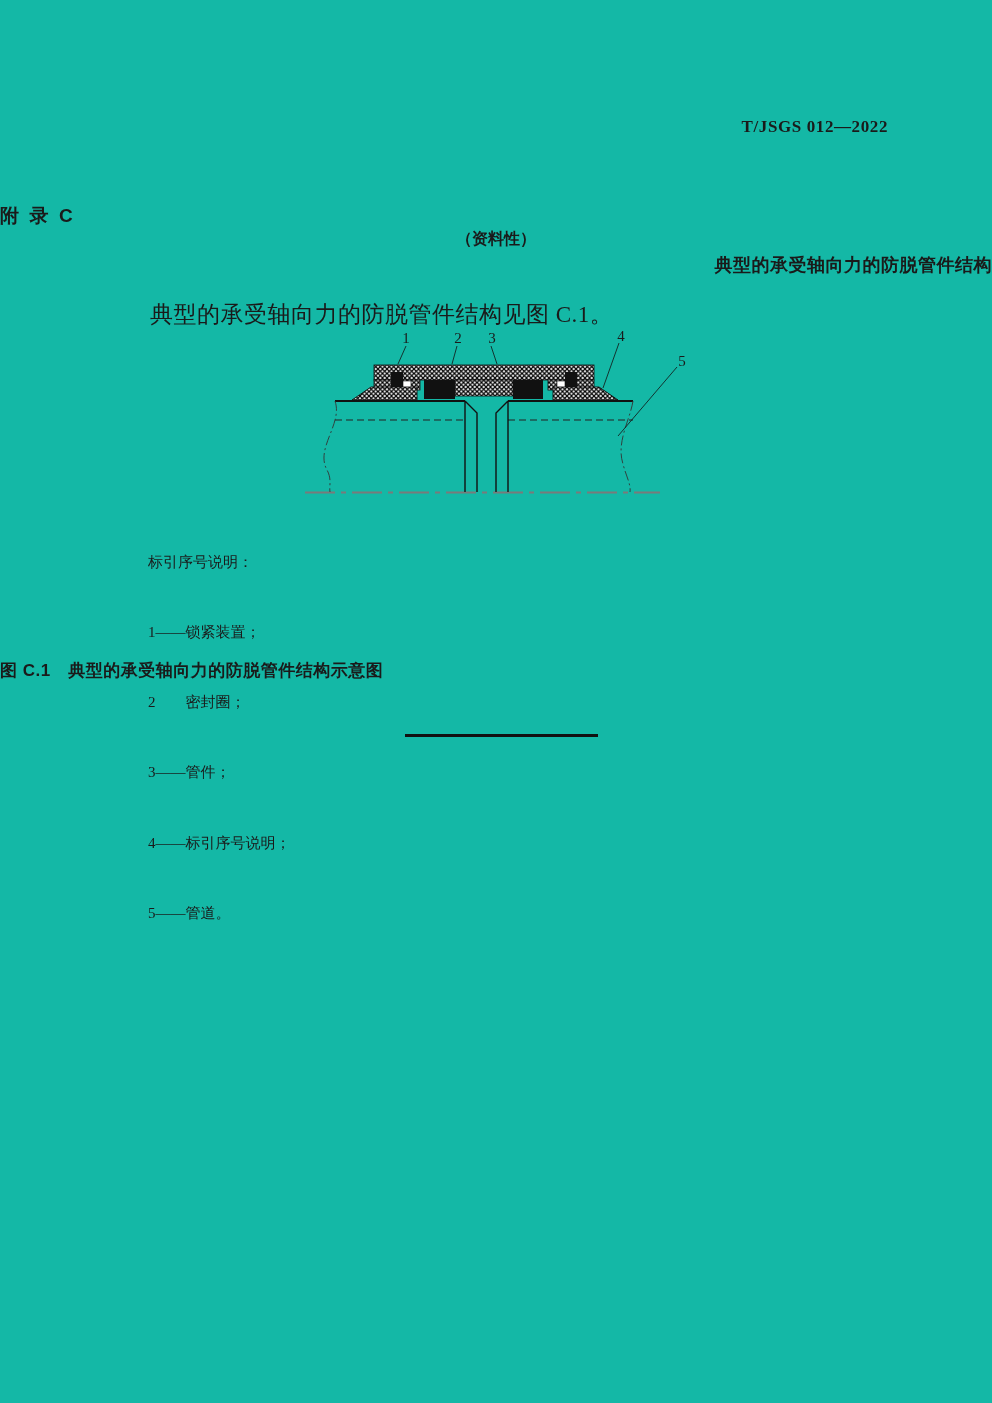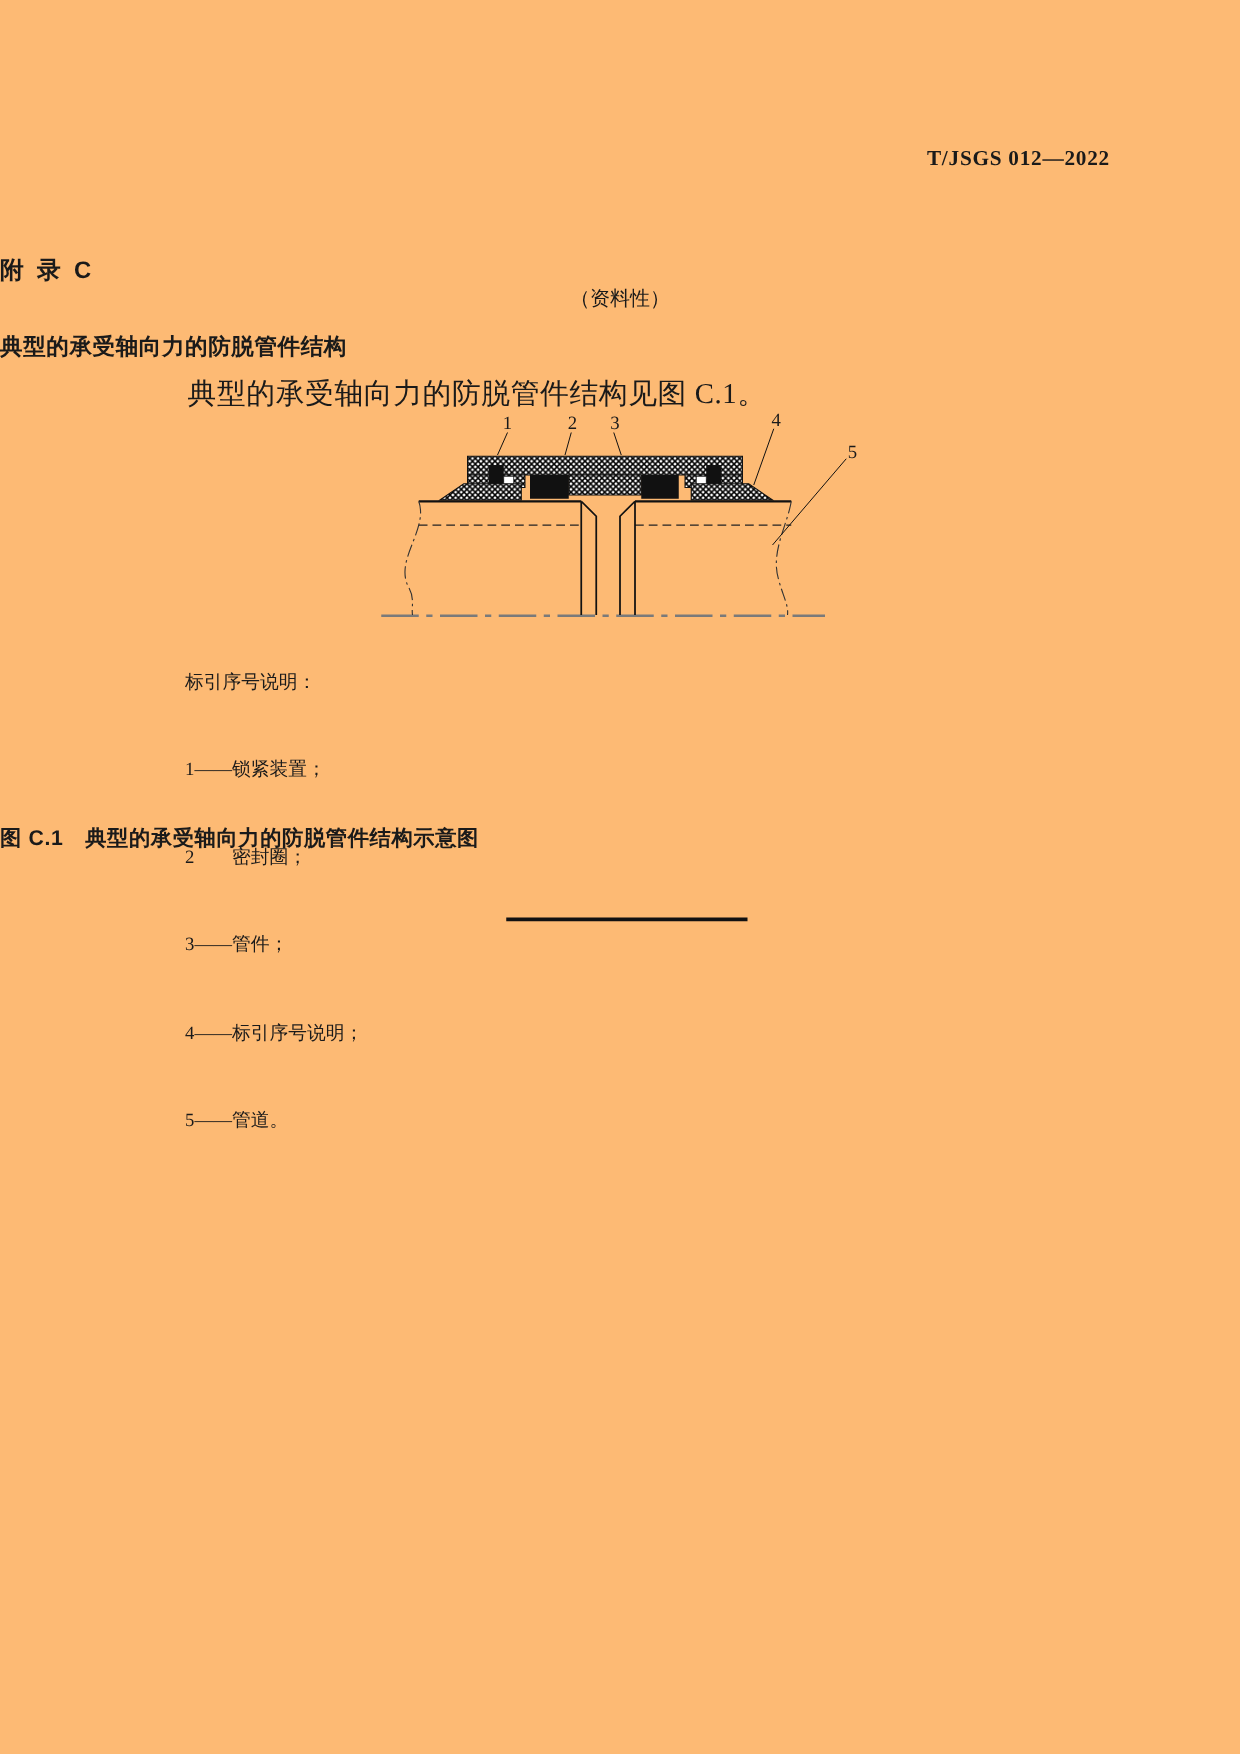--- a/index.html
+++ b/index.html
@@ -1,21 +1,21 @@
 <!DOCTYPE html>
 <html><head>
 <meta charset="utf-8">
 <style>
   * { margin: 0; padding: 0; box-sizing: border-box; }
   html, body { background: #e8e8e8; }
   .page {
     position: relative;
     width: 992px;
     height: 1403px;
-    background: #fdba74;
+    background: #14b8a6;
     margin: 0 auto;
     overflow: hidden;
     font-family: "Liberation Serif", serif;
     color: #1a1a1a;
   }
   .doc-number {
     position: absolute;
     top: 117px;
     left: 0;
     width: 888px;
@@ -36,53 +36,52 @@
     font-size: 19px;
     white-space: pre;
   }
   .appendix-subtitle {
     position: absolute;
     top: 229px;
     left: 0;
     width: 100%;
     text-align: center;
     font-family: "Liberation Sans", sans-serif;
-    font-weight: normal;
+    font-weight: bold;
     font-size: 16px;
   }
   .appendix-heading {
     position: absolute;
     top: 253px;
     left: 0;
     width: 100%;
-    text-align: left;
+    text-align: right;
     font-family: "Liberation Sans", sans-serif;
     font-weight: bold;
     font-size: 18px;
     letter-spacing: 0.5px;
-    margin-top: 12px;
   }
   .body-paragraph {
     position: absolute;
     top: 299px;
     left: 150px;
     font-size: 23px;
     letter-spacing: 0.5px;
   }
   .figure-svg {
     position: absolute;
     left: 295px;
     top: 325px;
     width: 405px;
     height: 180px;
   }
   .legend {
     position: absolute;
     left: 148px;
-    top: 488px;
+    top: 504px;
     font-size: 15px;
     line-height: 23.4px;
     white-space: pre;
   }
   .figure-caption {
     position: absolute;
     top: 659px;
     left: 0;
     width: 100%;
     text-align: left;

